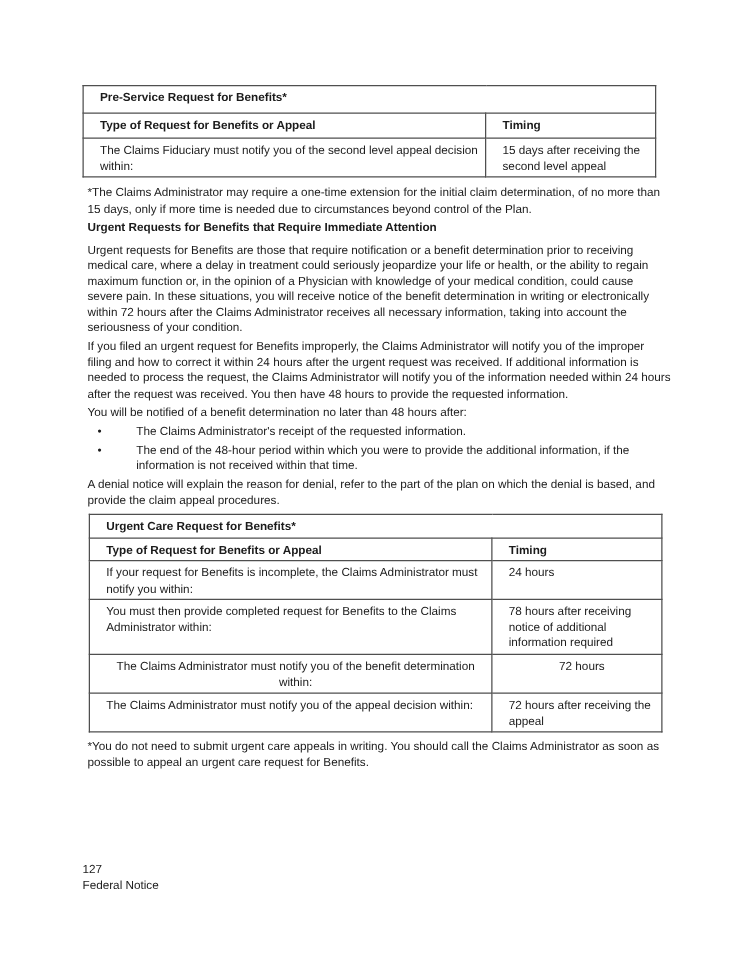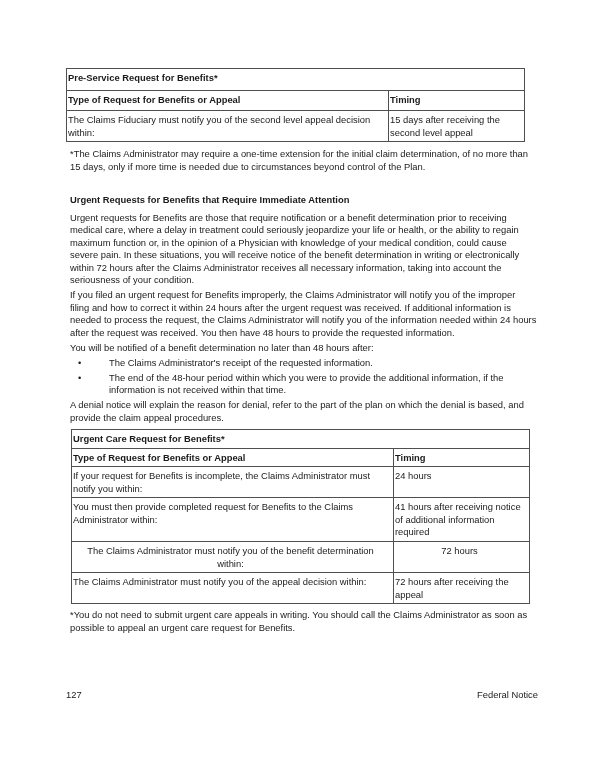--- a/index.html
+++ b/index.html
@@ -20,62 +20,63 @@
     top: 68px;
     width: 471px;
   }
   table.tbl {
     border-collapse: collapse;
     width: 458px;
     table-layout: fixed;
   }
   table.tbl td {
     border: 1px solid #4f4f4f;
-    padding: 3px 5px 2px 1px;
+    padding: 3px 5px 2px 13px;
     vertical-align: top;
   }
   col.c1 { width: 322px; }
   col.c2 { width: 136px; }
   .title-row td, .hdr-row td { font-weight: bold; }
   
   .t1r1 { height: 22px; } .t1r2 { height: 20px; }
   .t1r3 { height: 28px; } .t1r4 { height: 30px; }
   
   .t2r1 { height: 18px; } .t2r2 { height: 17px; }
   .t2r3 { height: 28px; } .t2r4 { height: 44px; }
   .t2r5 { height: 29px; text-align: center; } .t2r6 { height: 43px; }
   .t2r7 { height: 31px; }
   p.body-text { margin: 0 0 2.5px 4px; }
   p.footnote-1 { margin: 6px 0 3px 4px; }
   p.footnote-2 { margin: 5px 0 0 4px; }
   h3.section-heading {
     font-size: 9.4px;
     line-height: 12.5px;
     font-weight: bold;
-    margin: 21px 0 5px 4px;
+    margin: 3px 0 5px 4px;
   }
   .bullet-item {
     position: relative;
     margin: 0 0 2.5px 4px;
     padding-left: 39px;
   }
   .bullet-item .marker {
     position: absolute;
     left: 8px;
     top: 0;
   }
   .tbl-wrap-1 { margin: 0; }
   .tbl-wrap-2 { margin: 5px; }
   .page-footer {
     position: absolute;
     left: 66px;
     right: 62px;
     top: 689px;
     display: flex;
     justify-content: space-between;
+    flex-direction: column;
   }
 </style>
 </head>
 <body>
 
 <div class="page">
   <div class="content">
 
     <div class="tbl-wrap-1">
       <table class="tbl">
@@ -135,21 +136,21 @@
           <tr class="hdr-row t2r2">
             <td>Type of Request for Benefits or Appeal</td>
             <td>Timing</td>
           </tr>
           <tr class="t2r3">
             <td>If your request for Benefits is incomplete, the Claims Administrator must notify you within:</td>
             <td>24 hours</td>
           </tr>
           <tr class="t2r4">
             <td>You must then provide completed request for Benefits to the Claims Administrator within:</td>
-            <td>41 hours after receiving notice of additional information required</td>
+            <td>78 hours after receiving notice of additional information required</td>
           </tr>
           <tr class="t2r5">
             <td>The Claims Administrator must notify you of the benefit determination within:</td>
             <td>72 hours</td>
           </tr>
           <tr class="t2r7">
             <td>The Claims Administrator must notify you of the appeal decision within:</td>
             <td>72 hours after receiving the appeal</td>
           </tr>
         </tbody>

